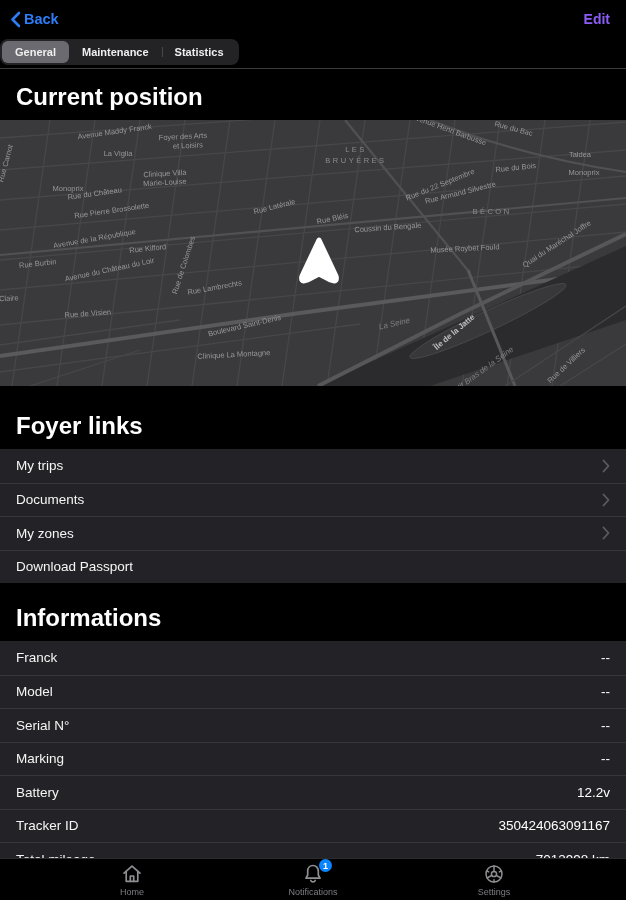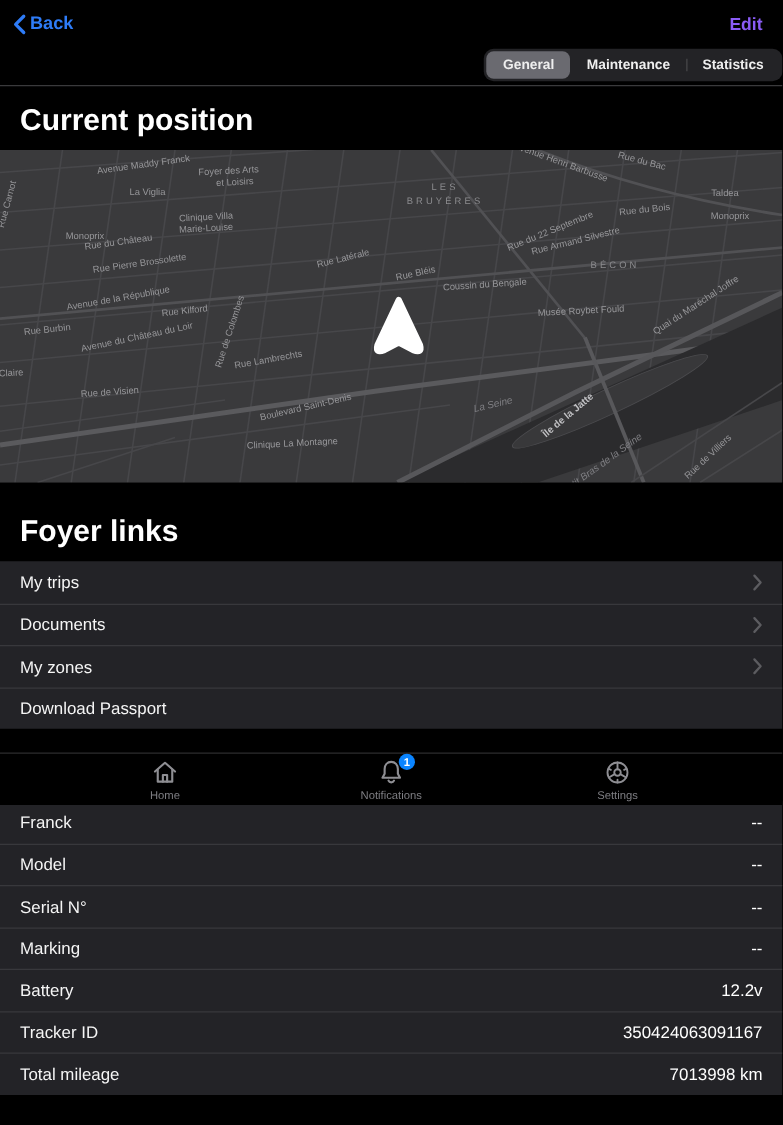--- a/index.html
+++ b/index.html
@@ -1,25 +1,25 @@
 <!DOCTYPE html>
 <html><head>
 <meta charset="utf-8">
 <style>
   * { margin:0; padding:0; box-sizing:border-box; }
   html,body { width:626px; height:900px; background:#000; overflow:hidden;
     font-family:"Liberation Sans","DejaVu Sans",sans-serif; color:#fff; }
-  .page { position:relative; width:626px; height:644px; background:#000; }
+  .page { position:relative; width:626px; height:900px; background:#000; }
 
   
   .header { padding-top:6px; border-bottom:1px solid #3a3a3c; }
   .navrow { height:26px; display:flex; align-items:center; justify-content:space-between; padding:0 16px 0 10px; }
   .back { display:flex; align-items:center; gap:3px; color:#2e7cf7; font-size:14.5px; font-weight:700; cursor:pointer; }
   .edit { color:#8b5cf6; font-size:14px; font-weight:600; cursor:pointer; }
-  .segrow { margin-top:4px; height:32px; display:flex; justify-content:flex-end; align-items:center; }
+  .segrow { margin-top:4px; height:32px; display:flex; justify-content:flex-start; align-items:center; }
   .segmented { display:flex; background:#232326; border-radius:8px; padding:2px; height:26px; }
   .seg { display:flex; align-items:center; padding:0 13px; font-size:11px; font-weight:700; color:#efefef; border-radius:6px; position:relative; cursor:pointer; white-space:nowrap; }
   .seg.selected { background:#6a6a70; }
   .seg.divided::before { content:""; position:absolute; left:0; top:6px; bottom:6px; width:1px; background:#48484a; }
 
   
   .sec-title { font-size:24px; font-weight:700; color:#ffffff; }
   .t-current { padding:14px 16px 9px; }
   .t-links   { padding:26px 16px 9px; }
   .t-infos   { padding:21px 16px 9px; }

